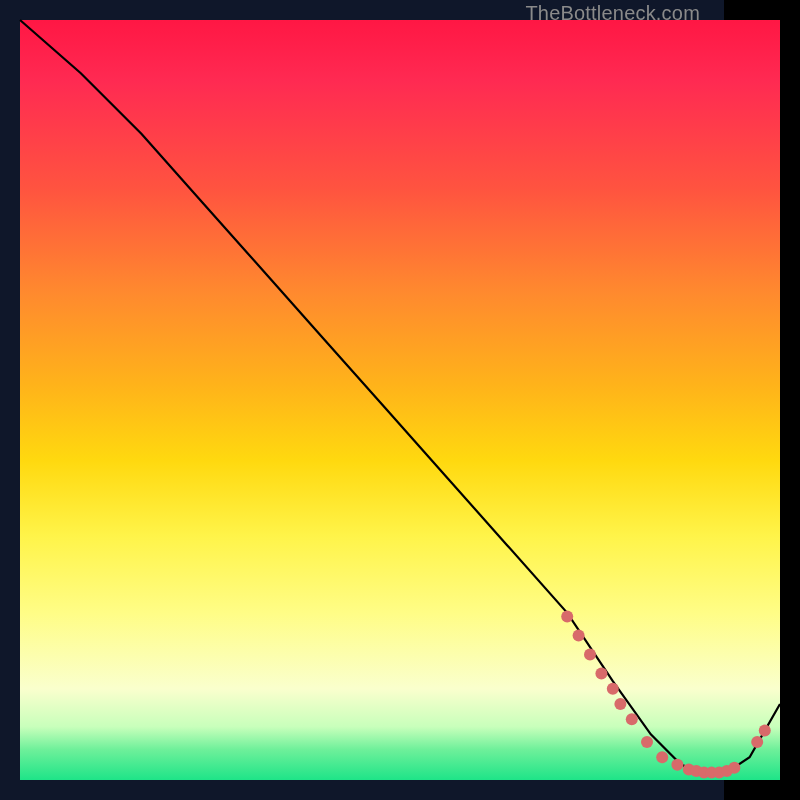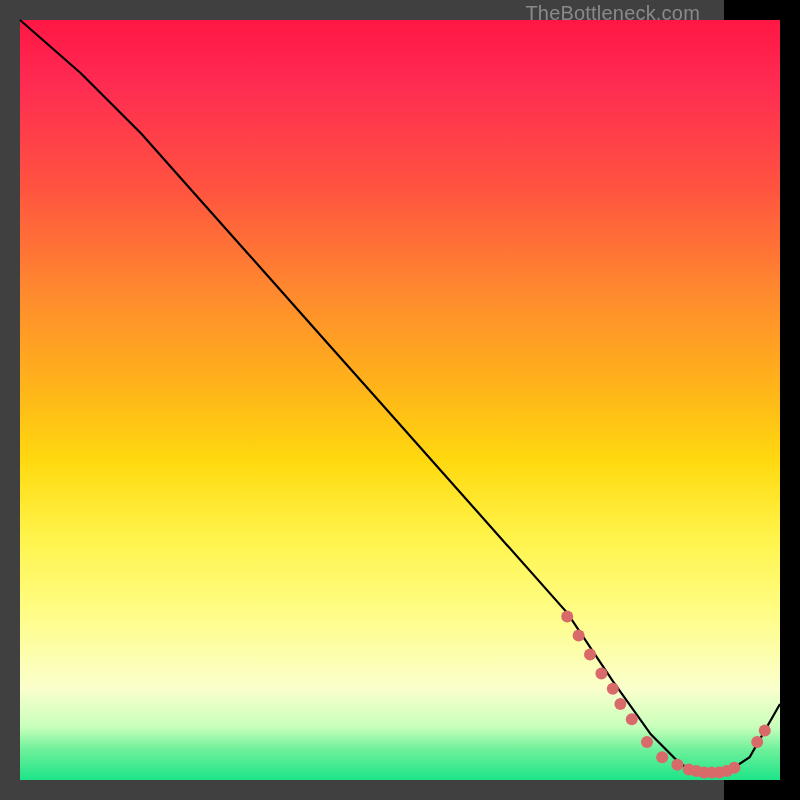--- a/index.html
+++ b/index.html
@@ -8,21 +8,21 @@
     width: 800px;
     height: 800px;
     background: #000;
     overflow: hidden;
     font-family: Arial, Helvetica, sans-serif;
   }
   .frame {
     position: relative;
     width: 724px;
     height: 800px;
-    background: #404040;
+    background: #0f172a;
   }
   .plot-area {
     position: absolute;
     left: 20px;
     top: 20px;
     width: 760px;
     height: 760px;
     
     background: linear-gradient(
       to bottom,

